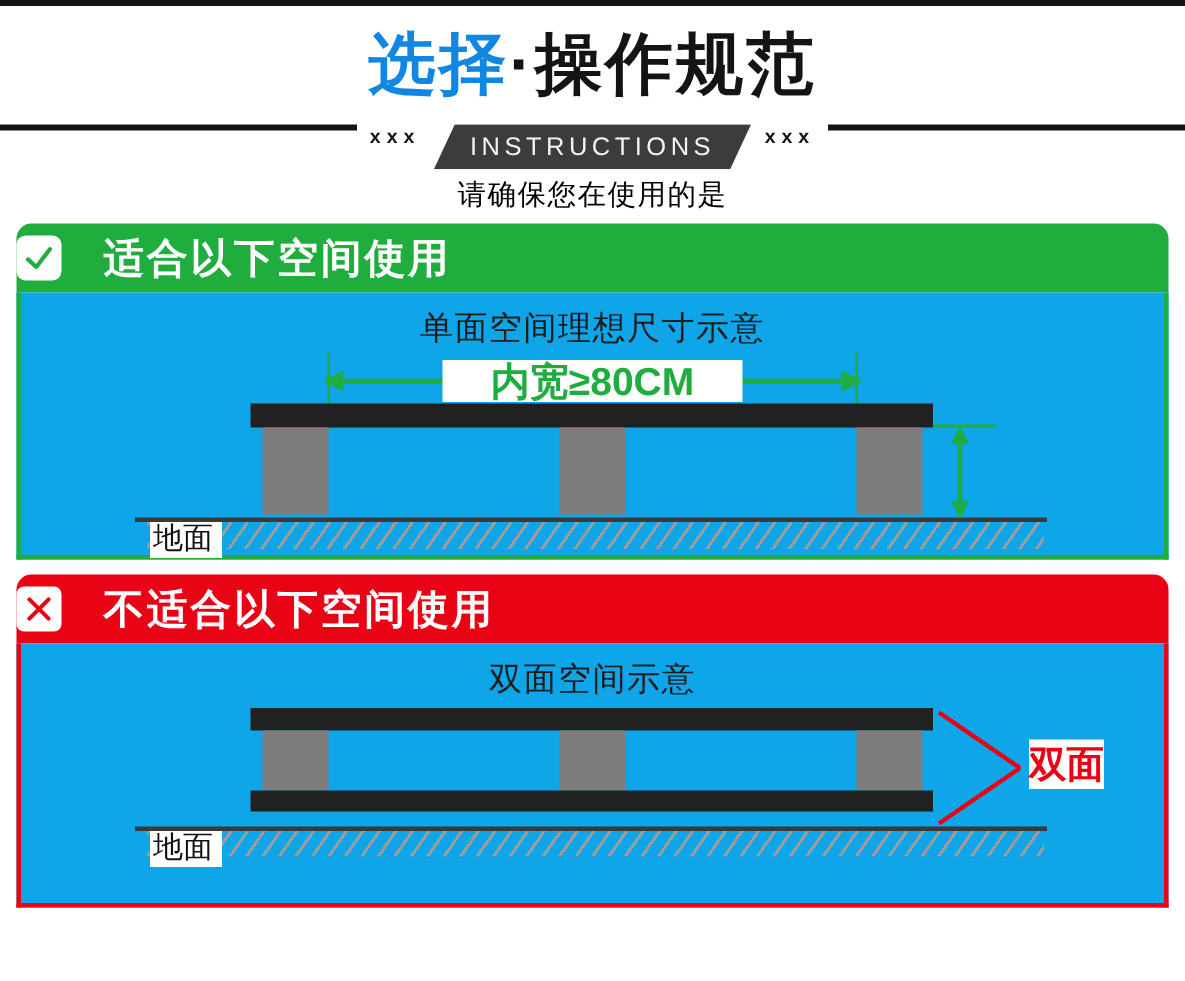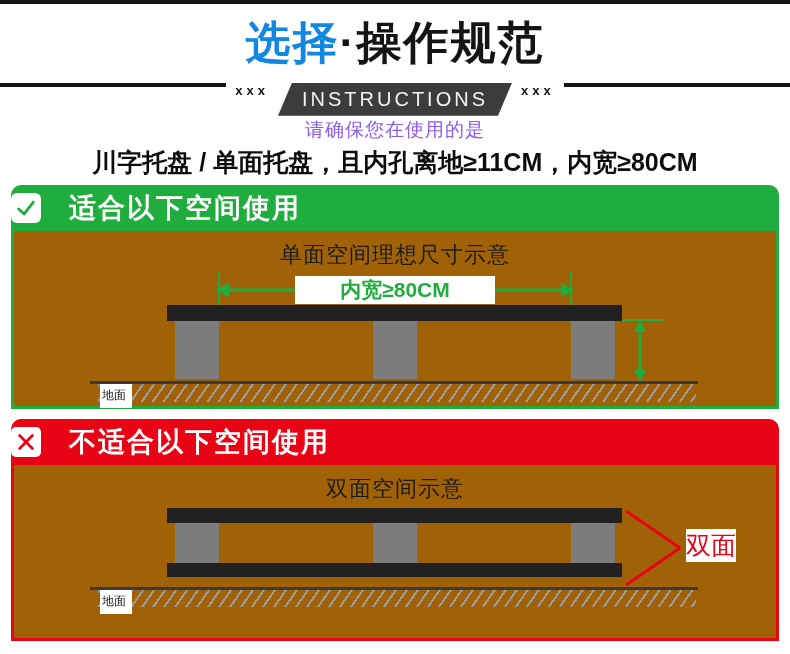--- a/index.html
+++ b/index.html
@@ -14,54 +14,54 @@
 
   .title { text-align:center; margin-top:13px; font-size:45px; font-weight:bold; letter-spacing:2px; line-height:1.15; }
   .t-blue { color:var(--blue,#1287e1); }
   .t-dark { color:#141414; }
 
   .divider { display:flex; align-items:flex-start; margin-top:14px; height:27px; }
   .dline { flex:1; height:4px; background:#141414; }
   .xxx { font-size:13px; font-weight:bold; letter-spacing:4px; margin:0 9px; color:#141414; white-space:nowrap; }
   .ribbon {
     background:var(--ribbon,#3c3c3c); color:#f2f2f2;
-    font-size:20px; letter-spacing:3px; padding:5px 24px;
+    font-size:17px; letter-spacing:3px; padding:5px 24px;
     clip-path:polygon(14px 0, 100% 0, calc(100% - 14px) 100%, 0 100%);
   }
 
-  .subtitle { text-align:center; margin-top:7px; font-size:19px; color:#8b5cf6; letter-spacing:1px; }
+  .subtitle { text-align:center; margin-top:7px; font-size:19px; color:#000000; letter-spacing:1px; }
   .requirement { text-align:center; margin-top:3px; font-size:25px; font-weight:bold; color:#0d0d0d; }
 
   .panel { margin:0 11px; }
   .panel.first { margin-top:6px; }
   .panel.second { margin-top:10px; }
   .panel-header { height:46px; border-radius:10px 10px 0 0; display:flex; align-items:center; gap:28px; }
   .panel-header.green { background:var(--green,#1fad3e); }
   .panel-header.red { background:var(--red,#e80315); }
   .badge { width:30px; height:30px; background:#fff; border-radius:6px; display:flex; align-items:center; justify-content:center; flex:0 0 auto; }
   .panel-header-label { color:#fff; font-size:27px; font-weight:bold; letter-spacing:2px; }
 
-  .panel-body { position:relative; background:#a16207; }
+  .panel-body { position:relative; background:#0ea5e9; }
   .panel-body.green { border:3px solid var(--green,#1fad3e); border-top:none; height:178px; }
   .panel-body.red { border:3px solid var(--red,#e80315); border-top:none; height:176px; }
   .diagram-title { text-align:center; padding-top:9px; font-size:22px; color:#1c1c1c; letter-spacing:1px; }
 
   .abs { position:absolute; }
   .deck { position:absolute; background:var(--dark,#212121); }
   .leg { position:absolute; width:44px; background:var(--leg,#7c7c7c); }
   .ground-line { position:absolute; height:3px; background:#3a3a3a; }
   .hatch { position:absolute; background:repeating-linear-gradient(125deg,#9c9c9c 0 2px,transparent 2px 9px); }
-  .ground-label { position:absolute; font-size:12px; color:#101010; background:#fff; padding:0 6px 2px 2px; z-index:2; line-height:22px; }
+  .ground-label { position:absolute; font-size:20px; color:#101010; background:#fff; padding:0 6px 2px 2px; z-index:2; line-height:22px; }
 
   .tick { position:absolute; width:2px; background:var(--green,#1fad3e); }
   .tick-h { position:absolute; height:2px; background:var(--green,#1fad3e); }
   .dim-label { position:absolute; color:var(--green,#1fad3e); font-weight:bold; background:#fff; z-index:2; }
-  .dim-label.h { font-size:21px; line-height:28px; text-align:center; padding:0 6px; }
+  .dim-label.h { font-size:26px; line-height:28px; text-align:center; padding:0 6px; }
   .dim-label.v { font-size:22px; line-height:26px; }
-  .callout-label { position:absolute; color:var(--red,#e80315); font-weight:normal; font-size:25px; background:#fff; }
+  .callout-label { position:absolute; color:var(--red,#e80315); font-weight:bold; font-size:25px; background:#fff; }
 
   .gstroke { stroke:var(--green,#1fad3e); stroke-width:3; fill:none; }
   .gfill { fill:var(--green,#1fad3e); }
   .rstroke { stroke:var(--red,#e80315); stroke-width:3; fill:none; }
 </style>
 </head>
 <body>
 
 <div class="page">
 
@@ -75,21 +75,20 @@
     <div class="dline"></div>
     <span class="xxx">xxx</span>
     <div class="ribbon">
       <span>INSTRUCTIONS</span>
     </div>
     <span class="xxx">xxx</span>
     <div class="dline"></div>
   </div>
 
   <div class="subtitle">请确保您在使用的是</div>
-  <div class="requirement">川字托盘 / 单面托盘，且内孔离地≥11CM，内宽≥80CM</div>
 
   <section class="panel first">
     <div class="panel-header green">
       <span class="badge">
         <svg width="22" height="22" viewBox="0 0 24 24">
           <polyline points="4,13 10,18.5 20,5.5" class="gstroke" stroke-width="4" stroke-linecap="round" stroke-linejoin="round"></polyline>
         </svg>
       </span>
       <span class="panel-header-label">适合以下空间使用</span>
     </div>

